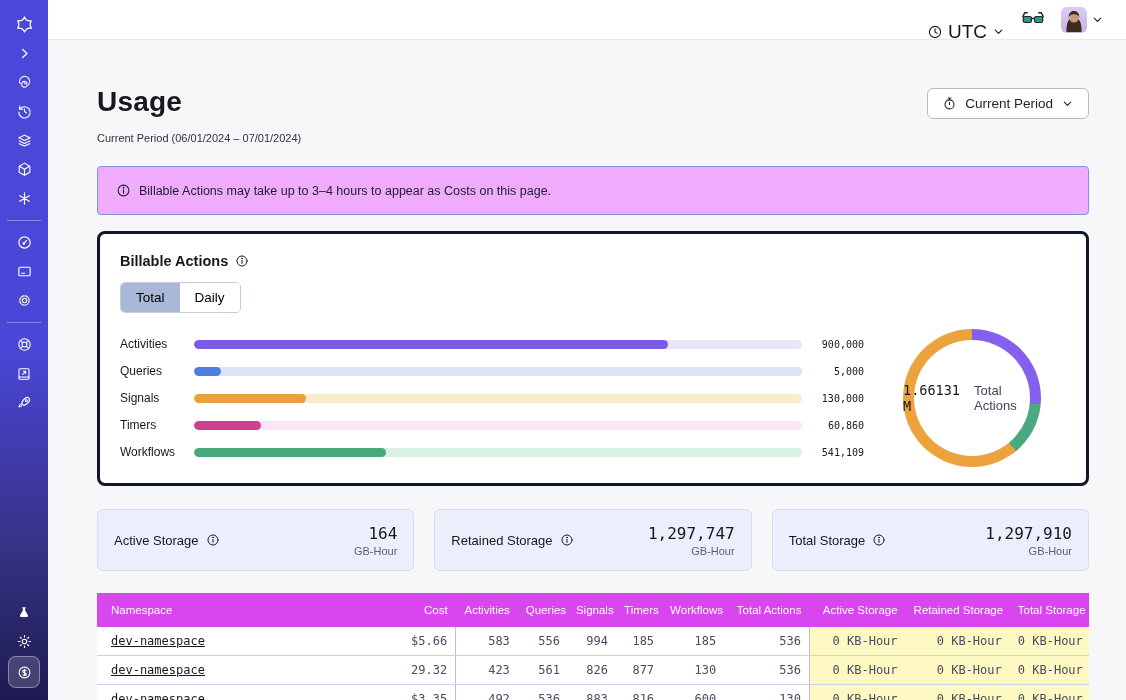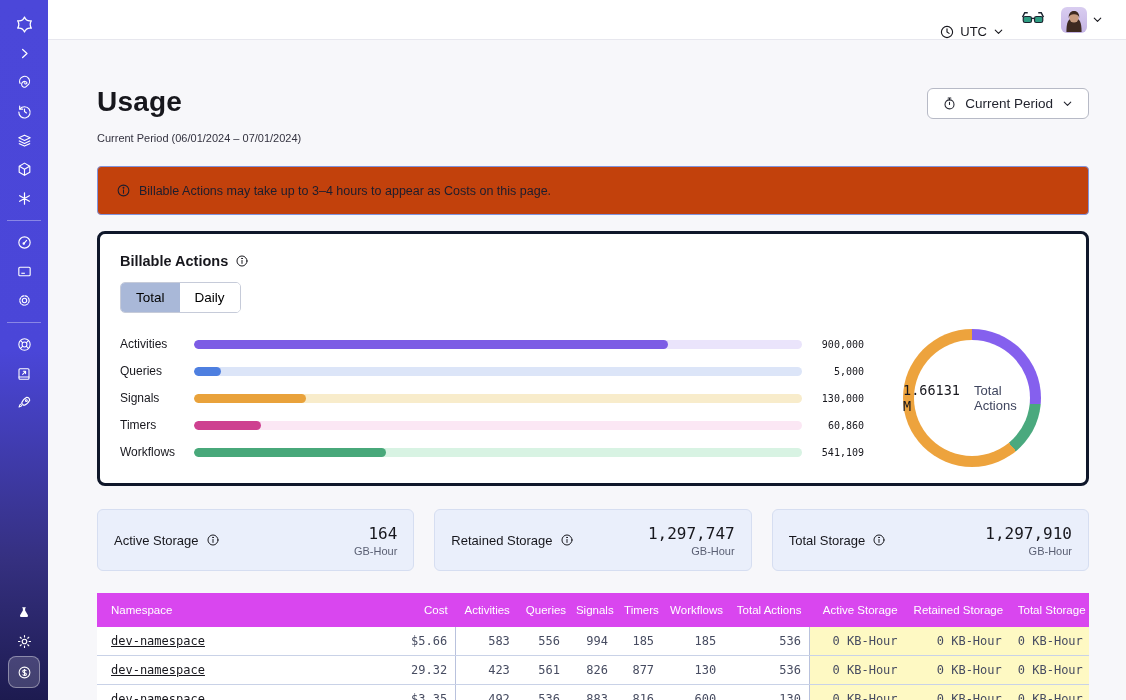--- a/index.html
+++ b/index.html
@@ -12,34 +12,34 @@
     display:flex; flex-direction:column; align-items:center; padding:10px 0 12px; }
   .sb-item { width:30px; height:29px; display:flex; align-items:center; justify-content:center; cursor:pointer; color:#fff; }
   .sb-item svg { display:block; }
   .sb-divider { width:34px; height:1px; background:rgba(255,255,255,.35); margin:7px 0; }
   .sb-spacer { flex:1; }
   .sb-item.active { background:rgba(255,255,255,.16); border:1px solid rgba(255,255,255,.38); border-radius:8px; width:32px; height:32px; }
 
   
   .main { flex:1; display:flex; flex-direction:column; }
   .topbar { height:40px; background:#fff; border-bottom:1px solid #e7e7ee; display:flex; align-items:center; justify-content:flex-end; gap:16px; padding:0 22px; }
-  .tz { display:flex; align-items:center; gap:5px; cursor:pointer; font-size:13px; font-weight:500; color:#17171d;margin-top:24px; }
+  .tz { display:flex; align-items:center; gap:5px; cursor:pointer; font-size:19px; font-weight:500; color:#17171d;margin-top:24px; }
   .avatar-group { display:flex; align-items:center; gap:4px; cursor:pointer; }
   .avatar { width:26px; height:26px; border-radius:6px; background:linear-gradient(180deg,#d9cdf0,#c4b4e4); overflow:hidden; }
 
   .content { padding:0 37px 0 49px; }
 
   
   .page-head { display:flex; align-items:flex-start; justify-content:space-between; margin-top:46px; }
   .page-title { font-size:28px; font-weight:600; letter-spacing:.2px; }
   .page-subtitle { font-size:11px; color:#33323f; margin-top:14px; }
   .period-btn { display:flex; align-items:center; gap:8px; background:#fff; border:1px solid #b7bac6; border-radius:6px; padding:7px 14px; font-size:13.5px; font-weight:500; color:#22242e; cursor:pointer; margin-top:2px; }
 
   
-  .banner { margin-top:22px; background:#c2410c; border:1px solid #8193dc; border-radius:4px; padding:16px 18px; font-size:12.5px; color:#1c1d2e; display:flex; align-items:center; gap:8px; }
+  .banner { margin-top:22px; background:#f0abfc; border:1px solid #8193dc; border-radius:4px; padding:16px 18px; font-size:12.5px; color:#1c1d2e; display:flex; align-items:center; gap:8px; }
 
   
   .card { margin-top:16px; background:#fff; border:3px solid #0f172a; border-radius:8px; padding:19px 20px 16px; }
   .card-title { font-size:14.5px; font-weight:600; display:flex; align-items:center; gap:7px; }
   .tabs { display:inline-flex; border:1px solid #c6cbd9; border-radius:5px; overflow:hidden; margin-top:13px; }
   .tab { padding:7px 15px; font-size:13.5px; cursor:pointer; background:#fff; color:#000000; }
   .tab.selected { background:#A9B8D8; }
   .chart-area { display:flex; align-items:center; margin-top:16px; }
   .bars { flex:1; padding-right:14px; }
   .bar-row { display:grid; grid-template-columns:74px 1fr 62px; align-items:center; height:27px; }

